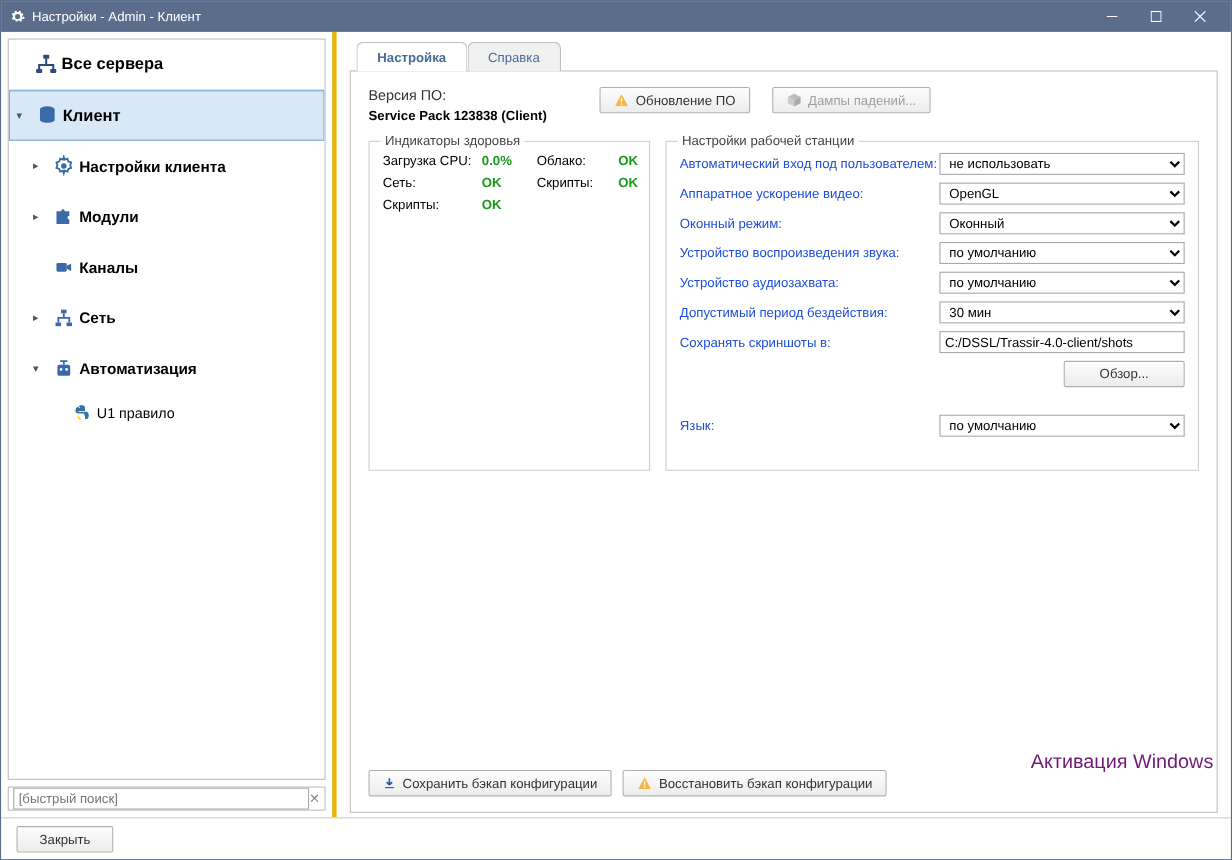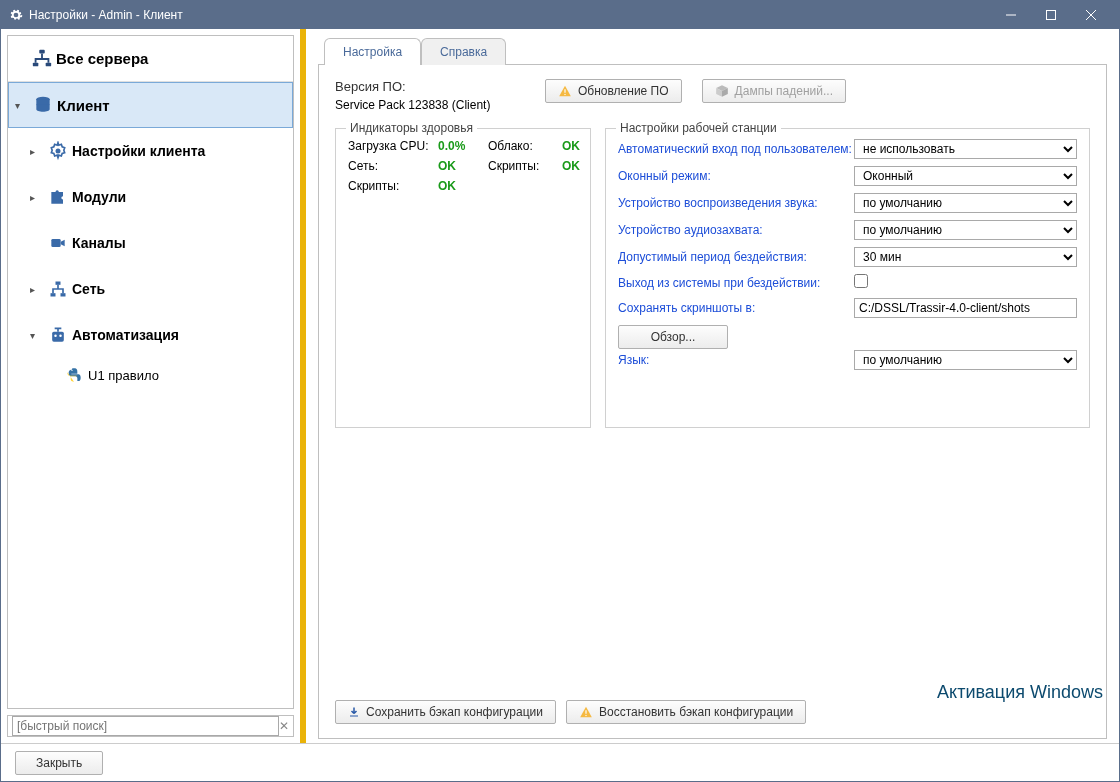--- a/index.html
+++ b/index.html
@@ -3,62 +3,62 @@
 <meta charset="utf-8">
 <style>
 *{box-sizing:border-box;margin:0;padding:0;font-family:"Segoe UI",Tahoma,sans-serif;font-size:12px}
 body{background:#fff;width:1120px;height:782px;overflow:hidden;position:relative;border:1px solid #5a6d8a}
 .titlebar{height:28px;background:#5a6d8a;color:#fff;display:flex;align-items:center;padding:0 8px}
 .titlebar .gear{margin-right:6px}
 .title-text{flex:1;font-size:12px}
 .win-btns{display:flex;gap:0}
 .win-btn{width:40px;height:28px;display:flex;align-items:center;justify-content:center;color:#fff;cursor:pointer}
 .client{display:flex;height:calc(100% - 28px - 38px)}
-.sidebar{width:305px;border-right:6px solid #eab308;display:flex;flex-direction:column;padding:6px}
+.sidebar{width:305px;border-right:4px solid #eab308;display:flex;flex-direction:column;padding:6px}
 .tree{flex:1;border:1px solid #bfbfbf;background:#fff;overflow:auto}
 .tree-row{display:flex;align-items:center;height:46px;padding:0 6px;cursor:pointer;border-bottom:0}
 .tree-row.top{font-weight:700;font-size:16px;border-bottom:1px solid #e0e0e0}
 .tree-row.sel{background:#d9e8f7;border:1px solid #7aa9d8}
 .tree-row .chev{width:14px;color:#555;font-size:10px}
 .tree-row .ico{width:28px;display:flex;align-items:center;justify-content:center}
 .tree-row .lbl{font-size:15px;font-weight:600}
 .tree-row.sub .lbl{font-size:14px;font-weight:600}
 .tree-row.leaf .lbl{font-size:13px;font-weight:400}
 .tree-row.sub{padding-left:22px}
 .tree-row.leaf{padding-left:52px;height:34px}
 .search-box{margin-top:6px;border:1px solid #bfbfbf;height:22px;display:flex;align-items:center;padding:0 4px;color:#888}
 .search-box input{border:0;outline:0;flex:1;color:#333}
 .search-box .x{cursor:pointer;color:#888}
 .main{flex:1;padding:8px 12px 4px 12px;position:relative;display:flex;flex-direction:column}
 .tabs{display:flex;gap:0;margin-left:6px}
 .tab{padding:6px 18px;border:1px solid #bfbfbf;border-bottom:0;background:#f0f0f0;color:#4a6a9a;border-radius:6px 6px 0 0;cursor:pointer;position:relative;top:1px}
-.tab.active{background:#fff;font-weight:400;z-index:2}
+.tab.active{background:#fff;font-weight:700;z-index:2}
 .tab-body{border:1px solid #bfbfbf;flex:1;background:#fff;padding:14px 16px;display:flex;flex-direction:column}
 .version-row{display:flex;align-items:flex-start;gap:20px;margin-bottom:16px}
 .version-block{flex:0 0 190px}
 .version-label{font-size:13px;color:#333}
-.version-value{font-weight:400;font-size:12px;margin-top:4px}
+.version-value{font-weight:700;font-size:12px;margin-top:4px}
 .btn{border:1px solid #b0b0b0;background:linear-gradient(#fdfdfd,#ececec);padding:4px 12px;border-radius:2px;cursor:pointer;display:inline-flex;align-items:center;gap:6px;font-size:12px;color:#333}
 .btn.disabled{color:#a0a0a0}
 .panels{display:flex;gap:14px}
 .group{border:1px solid #d0d0d0;padding:10px 12px 14px;position:relative}
 .group-title{position:absolute;top:-8px;left:10px;background:#fff;padding:0 4px;font-size:12px;color:#444}
 .health{width:256px;height:300px}
 .health-grid{display:grid;grid-template-columns:90px 50px 74px 30px;row-gap:6px;font-size:12px}
 .ok{color:#1a9a1a;font-weight:700}
 .ws{flex:1}
 .ws-row{display:flex;align-items:center;margin-bottom:7px}
 .ws-row label{flex:0 0 236px;font-size:12px;color:#1d4ed8}
 .ws-row .ctrl{flex:1}
 select,input[type=text]{width:100%;border:1px solid #a9a9a9;height:20px;padding:0 4px;font-size:12px;background:#fff}
 input[type=checkbox]{width:14px;height:14px}
-.browse-row{display:flex;justify-content:flex-start;margin-bottom:1px}
+.browse-row{display:flex;justify-content:flex-end;margin-bottom:25px}
 .backup-row{margin-top:auto;padding-top:10px;display:flex;gap:10px}
 .footer{height:38px;border-top:1px solid #ccc;display:flex;align-items:center;padding:0 14px;position:relative}
-.watermark{position:absolute;right:16px;bottom:40px;color:#0c4a6e;font-size:18px;pointer-events:none}
+.watermark{position:absolute;right:16px;bottom:40px;color:#701a75;font-size:18px;pointer-events:none}
 svg{display:block}
 </style>
 </head>
 <body>
 
 <div class="titlebar">
   <span class="gear">
     <svg width="14" height="14" viewBox="0 0 24 24" fill="#fff">
         <path d="M12 8a4 4 0 100 8 4 4 0 000-8zm9 4l2 1-1 3-2-.5a8 8 0 01-1.7 1.7l.5 2-3 1-1-2a8 8 0 01-2.4 0l-1 2-3-1 .5-2A8 8 0 016 16.5l-2 .5-1-3 2-1a8 8 0 010-2.4l-2-1 1-3 2 .5A8 8 0 017.5 6l-.5-2 3-1 1 2a8 8 0 012.4 0l1-2 3 1-.5 2A8 8 0 0118 7.5l2-.5 1 3-2 1a8 8 0 010 2.4z"></path>
       </svg>
@@ -234,20 +234,24 @@
         </div>
 
         <div class="group ws">
           <span class="group-title">Настройки рабочей станции</span>
 
           <div class="ws-row">
               <label>Автоматический вход под пользователем:</label>
             <div class="ctrl"><select><option>не использовать</option></select></div>
             </div>
 
+          <div class="ws-row">
+              <label>Аппаратное ускорение видео:</label>
+            <div class="ctrl"><select><option>OpenGL</option></select></div>
+            </div>
 
           <div class="ws-row">
               <label>Оконный режим:</label>
             <div class="ctrl"><select><option>Оконный</option></select></div>
             </div>
 
           <div class="ws-row">
               <label>Устройство воспроизведения звука:</label>
             <div class="ctrl"><select><option>по умолчанию</option></select></div>
             </div>
@@ -255,24 +259,20 @@
           <div class="ws-row">
               <label>Устройство аудиозахвата:</label>
             <div class="ctrl"><select><option>по умолчанию</option></select></div>
             </div>
 
           <div class="ws-row">
               <label>Допустимый период бездействия:</label>
             <div class="ctrl"><select><option>30 мин</option></select></div>
             </div>
 
-          <div class="ws-row">
-              <label>Выход из системы при бездействии:</label>
-            <div class="ctrl"><input type="checkbox" style=""></div>
-            </div>
 
           <div class="ws-row">
               <label>Сохранять скриншоты в:</label>
             <div class="ctrl"><input type="text" value="C:/DSSL/Trassir-4.0-client/shots" style=""></div>
             </div>
 
           <div class="browse-row">
               <button class="btn" style="width:110px;justify-content:center">
                 <span>Обзор...</span>
               </button>

